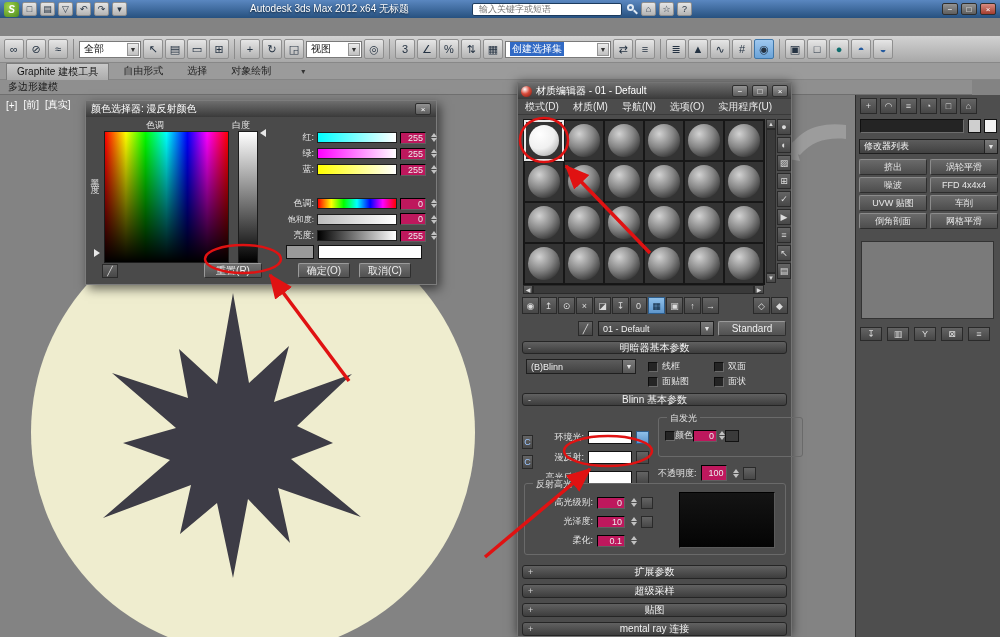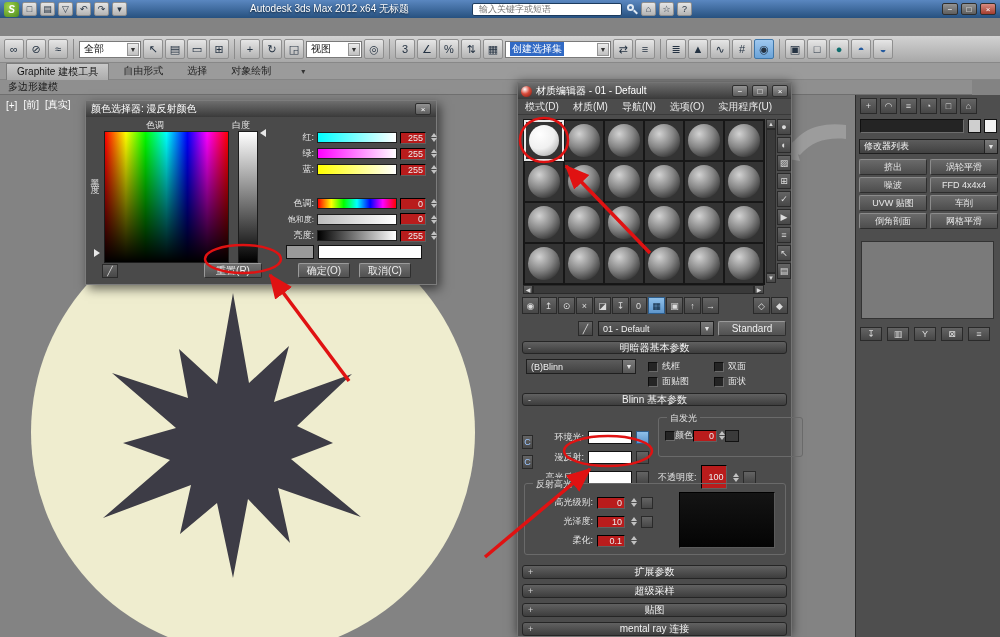--- a/index.html
+++ b/index.html
@@ -19,21 +19,21 @@
         font-size:10px;color:#111;padding:0 1px 0 4px;flex:0 0 auto}
   .dda{width:12px;height:13px;background:linear-gradient(#ececec,#bfbfbf);border:1px solid #949494;
        font-size:7px;display:flex;align-items:center;justify-content:center;margin-left:3px;color:#333}
   
   .dico{display:flex;align-items:center;justify-content:center;background:linear-gradient(#646464,#474747);
         border:1px solid #2a2a2a;color:#dcdcdc;font-size:9px}
   .dico.act{background:linear-gradient(#8fc0ea,#5e96cc);border-color:#2d5d8c;color:#0a2239}
   .btn{background:linear-gradient(#707070,#515151);border:1px solid #2e2e2e;border-top-color:#9a9a9a;
        border-left-color:#9a9a9a;color:#efefef;font-size:10px;display:flex;align-items:center;
        justify-content:center;border-radius:2px}
-  .val{background:#b91c1c;color:#ececec;font-size:9px;text-align:right;padding:0 2px;
+  .val{background:#be185d;color:#ececec;font-size:9px;text-align:right;padding:0 2px;
        border:1px solid #000;border-bottom-color:#606060;border-right-color:#606060;
        display:flex;align-items:center;justify-content:flex-end}
   .spn{display:inline-flex;flex-direction:column;gap:1px;margin-left:2px}
   .spn i{width:0;height:0;border-left:3px solid transparent;border-right:3px solid transparent;display:block}
   .spn .u{border-bottom:4px solid #c2c2c2}
   .spn .d{border-top:4px solid #c2c2c2}
   .cb{width:10px;height:10px;background:#242424;border:1px solid #0e0e0e;border-bottom-color:#6a6a6a;
       border-right-color:#6a6a6a;display:inline-block;flex:0 0 auto}
   .sw{border:1px solid #121212}
   .grp{border:1px solid #6a6a6a;border-radius:3px;position:absolute}
@@ -344,21 +344,21 @@
         <span class="val" style="width:24px;height:12px">0</span>
         <span class="spn">
             <i class="u"></i>
             <i class="d"></i>
           </span>
         <span class="sw" style="width:14px;height:12px;background:#3a3a3a"></span>
       </div>
     </div>
     <div class="abs flex" style="left:140px;top:382px;gap:4px">
       <span class="dlab">不透明度:</span>
-      <span class="val" style="width:26px;height:24px">100</span>
+      <span class="val" style="width:26px;height:16px">100</span>
       <span class="spn">
           <i class="u"></i>
           <i class="d"></i>
         </span>
       <span class="dico" style="width:13px;height:13px"></span>
     </div>
 
     <div class="grp" style="left:6px;top:400px;width:262px;height:72px">
       <span class="glab">反射高光</span>
       <div class="flex" style="margin:12px 0 0 6px;gap:4px">

